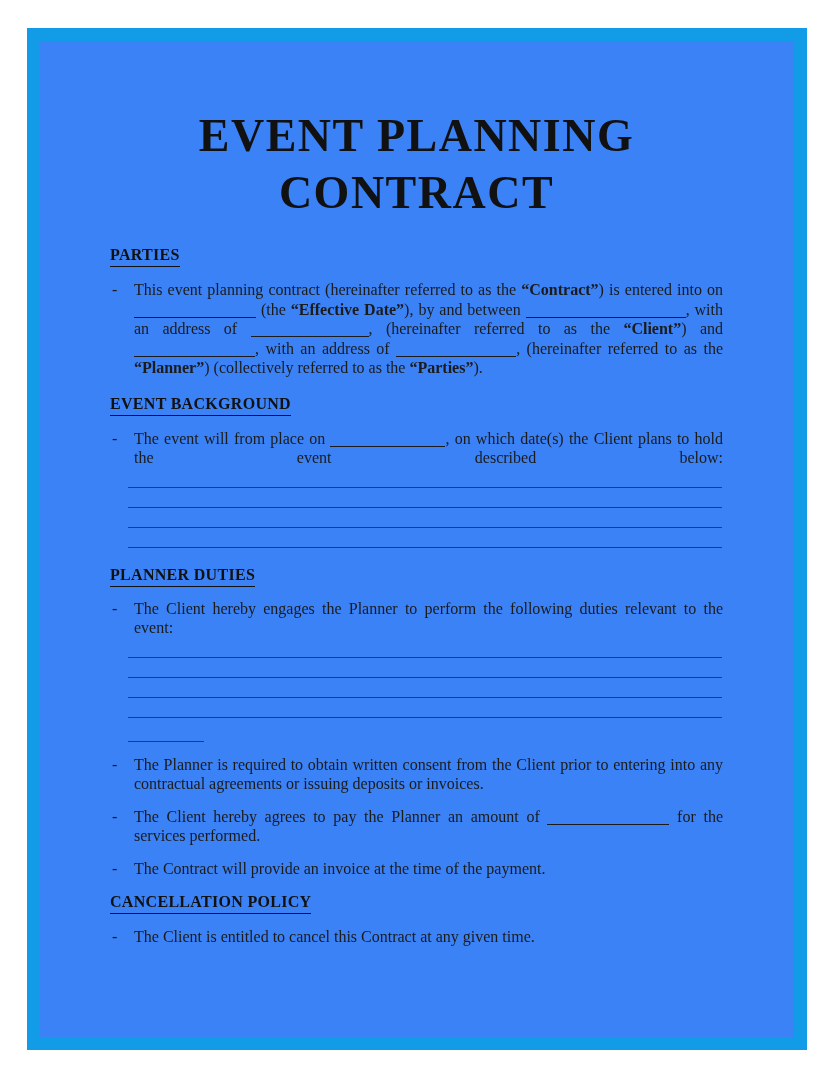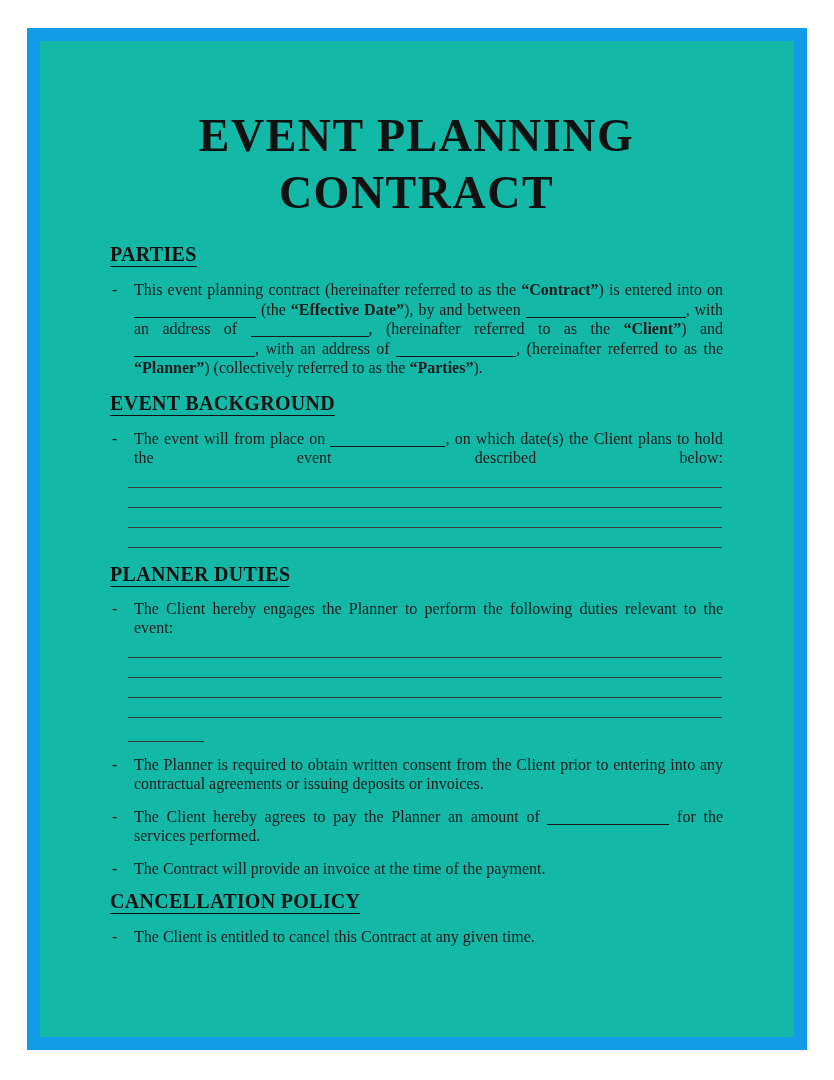--- a/index.html
+++ b/index.html
@@ -3,32 +3,32 @@
 <meta charset="utf-8">
 <style>
   html,body{margin:0;padding:0;}
   body{
     width:834px;height:1080px;background:#ffffff;position:relative;
     font-family:"Liberation Serif","DejaVu Serif",serif;color:#1b1b1b;
     overflow:hidden;
   }
   .frame{
     position:absolute;top:28px;left:27px;right:27px;bottom:30px;
-    border:13px solid #129be7;background:#14b8a6;box-sizing:border-box;
+    border:13px solid #129be7;background:#3b82f6;box-sizing:border-box;
   }
   .content{
     box-sizing:border-box;
     padding:66px 71px 0 70px; 
   }
   .doc-title{
     margin:0;text-align:center;font-size:46px;line-height:57px;
     font-weight:bold;letter-spacing:1.5px;color:#111;
   }
   .heading{
-    margin:6px 0 0 0;font-size:20px;line-height:19px;font-weight:bold;
+    margin:6px 0 0 0;font-size:16px;line-height:19px;font-weight:bold;
     letter-spacing:.3px;color:#111;
   }
   .heading .hd{
     display:inline-block;border-bottom:1.6px solid #111;padding-bottom:2px;
   }
   .bullet{
     position:relative;margin:13px 0 0 0;padding-left:24px;
     font-size:16px;line-height:19.5px;text-align:justify;
   }
   .bullet .dash{position:absolute;left:2px;top:0;}

